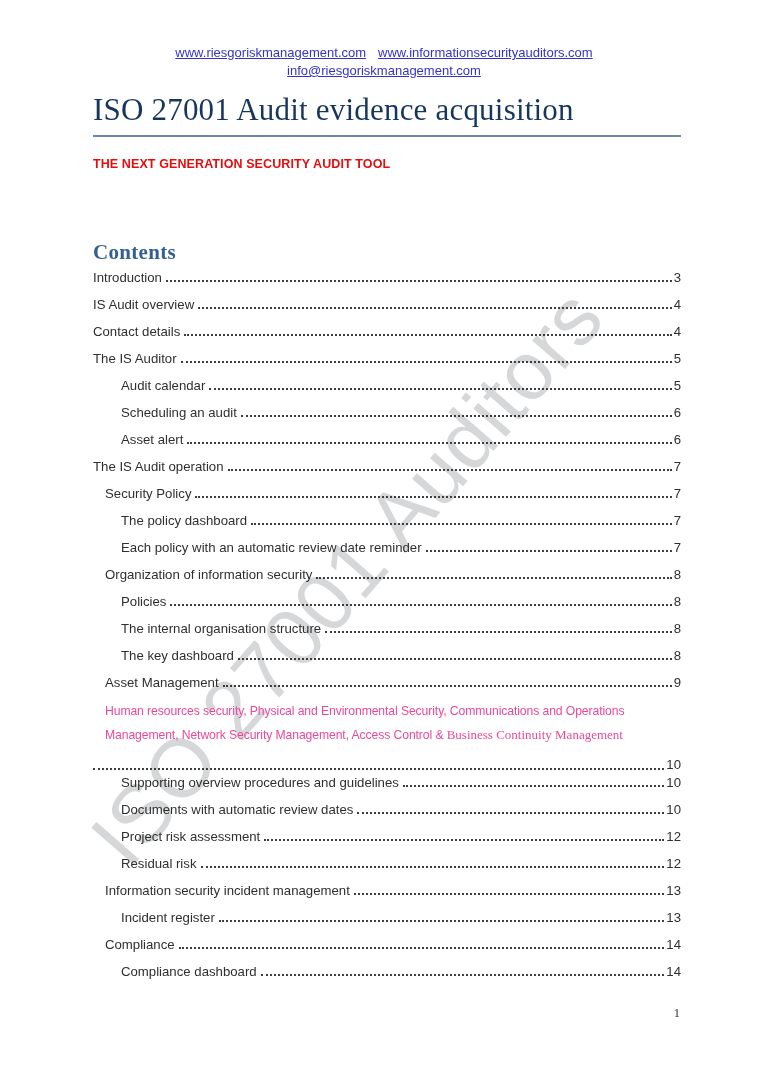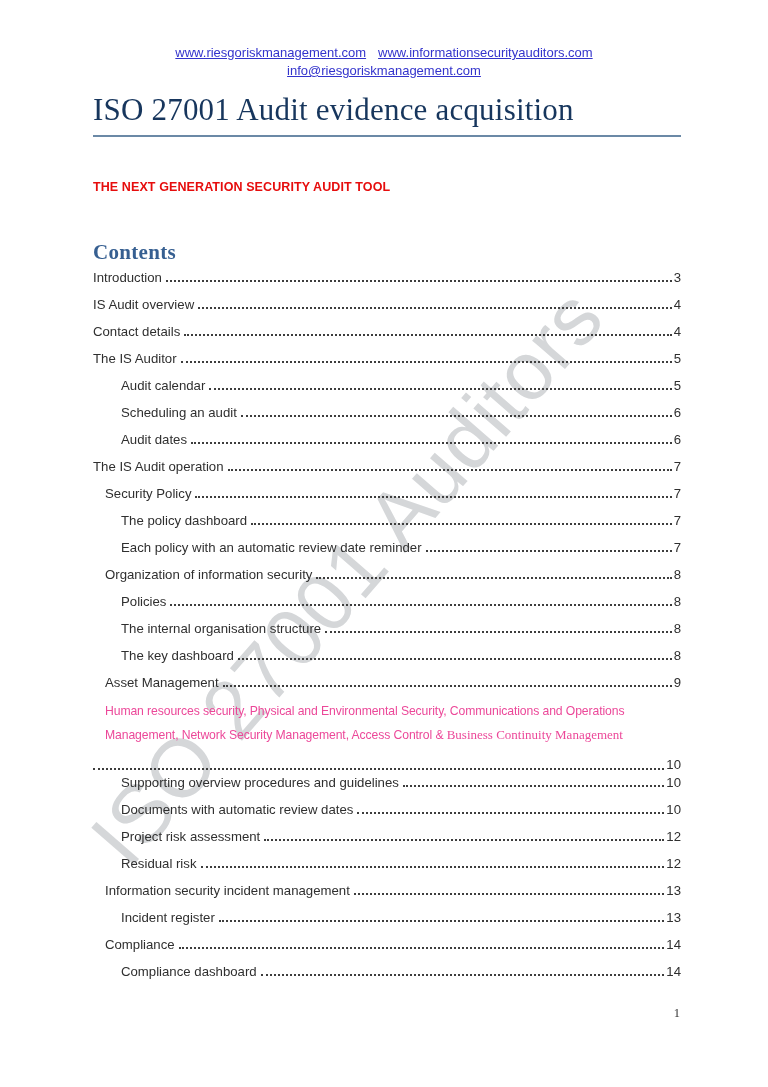--- a/index.html
+++ b/index.html
@@ -44,21 +44,20 @@
     font-weight:normal;
     font-size:31px;line-height:36px;
     color:#17365d;
     letter-spacing:0.2px;
   }
   
   .subtitle{
     position:absolute;left:93px;top:157px;width:588px;
     font-size:12.5px;font-weight:bold;color:#e60d0d;
     letter-spacing:0.1px;
-    margin-top:23px;
   }
   
   .toc-heading{
     position:absolute;left:93px;top:240px;
     font-family:"Liberation Serif",serif;
     font-size:21px;font-weight:bold;color:#365f91;
     letter-spacing:0.3px;
   }
   
   .toc-list{position:absolute;left:93px;top:268px;width:588px;}
@@ -154,21 +153,21 @@
     <span class="toc-page">5</span>
   </div>
 
   <div class="toc-row lvl2">
     <span class="toc-label">Scheduling an audit</span>
     <span class="leader"></span>
     <span class="toc-page">6</span>
   </div>
 
   <div class="toc-row lvl2">
-    <span class="toc-label">Audit dates</span>
+    <span class="toc-label">Asset alert</span>
     <span class="leader"></span>
     <span class="toc-page">6</span>
   </div>
 
   <div class="toc-row lvl0">
     <span class="toc-label">The IS Audit operation</span>
     <span class="leader"></span>
     <span class="toc-page">7</span>
   </div>
 

